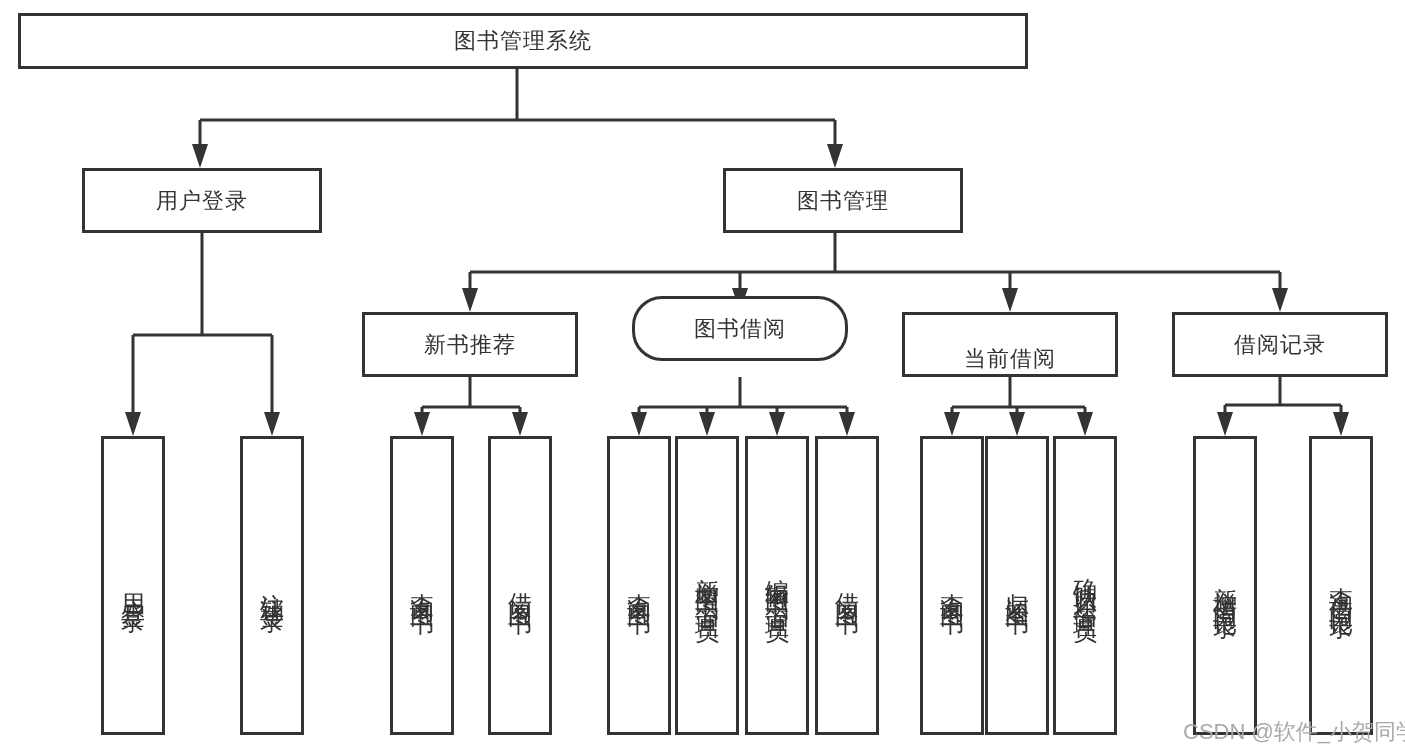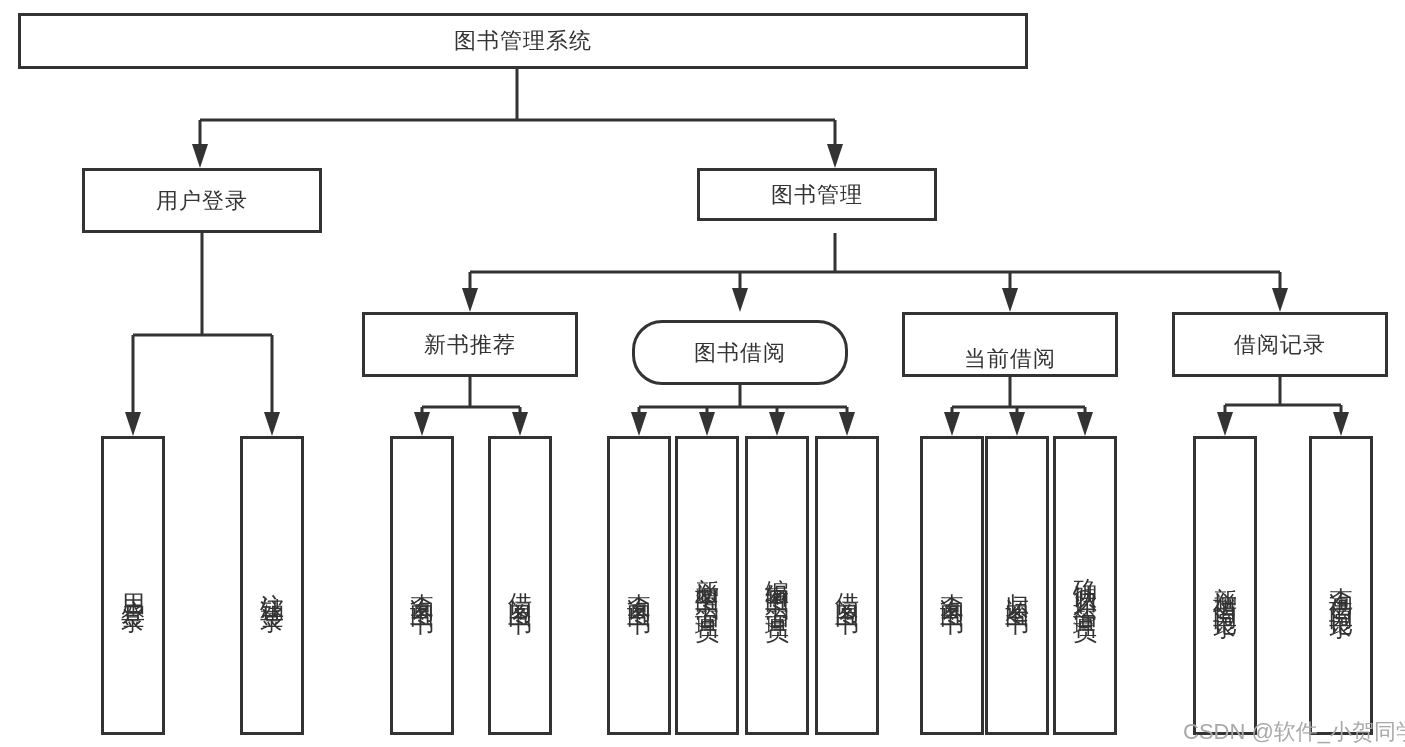--- a/index.html
+++ b/index.html
@@ -79,28 +79,28 @@
     <polygon class="arrow" points="1333,412 1349,412 1341,436"></polygon>
   </svg>
 
   <div class="node h" style="left:12px;top:13px;width:1010px;height:56px;margin-left:6px;">
     <span>图书管理系统</span>
   </div>
 
   <div class="node h" style="left:82px;top:168px;width:240px;height:65px;">
     <span>用户登录</span>
   </div>
-  <div class="node h" style="left:697px;top:168px;width:240px;height:53px;">
+  <div class="node h" style="left:723px;top:168px;width:240px;height:65px;">
     <span>图书管理</span>
   </div>
 
   <div class="node h" style="left:362px;top:312px;width:216px;height:65px;">
     <span>新书推荐</span>
   </div>
-  <div class="node h" style="left:632px;top:320px;width:216px;height:65px;border-radius:30px;">
+  <div class="node h" style="left:632px;top:296px;width:216px;height:65px;border-radius:30px;">
     <span>图书借阅</span>
   </div>
   <div class="node h" style="left:902px;top:312px;width:216px;height:65px;align-items:flex-end;">
     <span>当前借阅</span>
   </div>
   <div class="node h" style="left:1172px;top:312px;width:216px;height:65px;justify-content:center;">
     <span>借阅记录</span>
   </div>
 
   <div class="node leaf" style="left:101px;">

